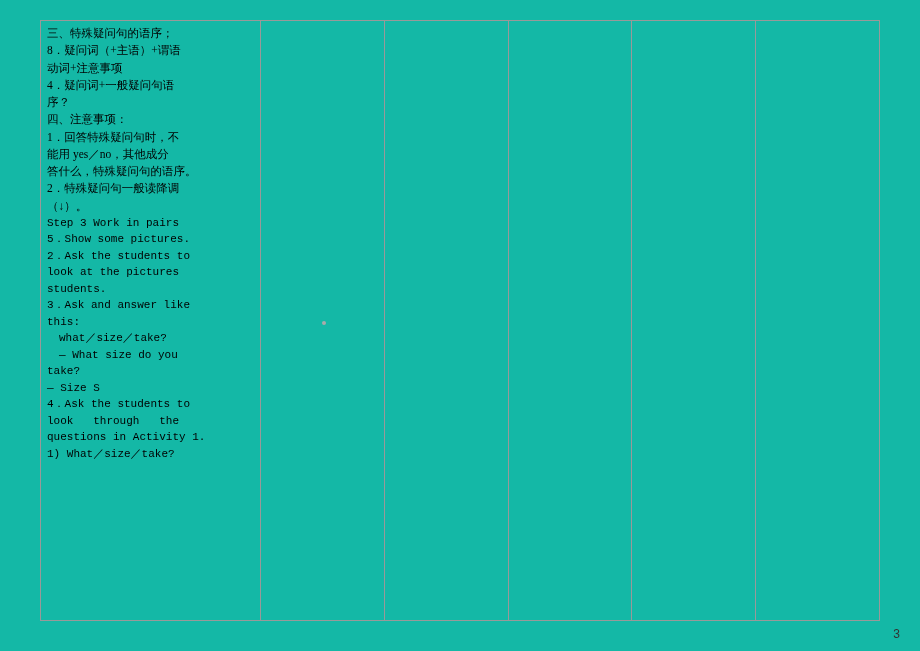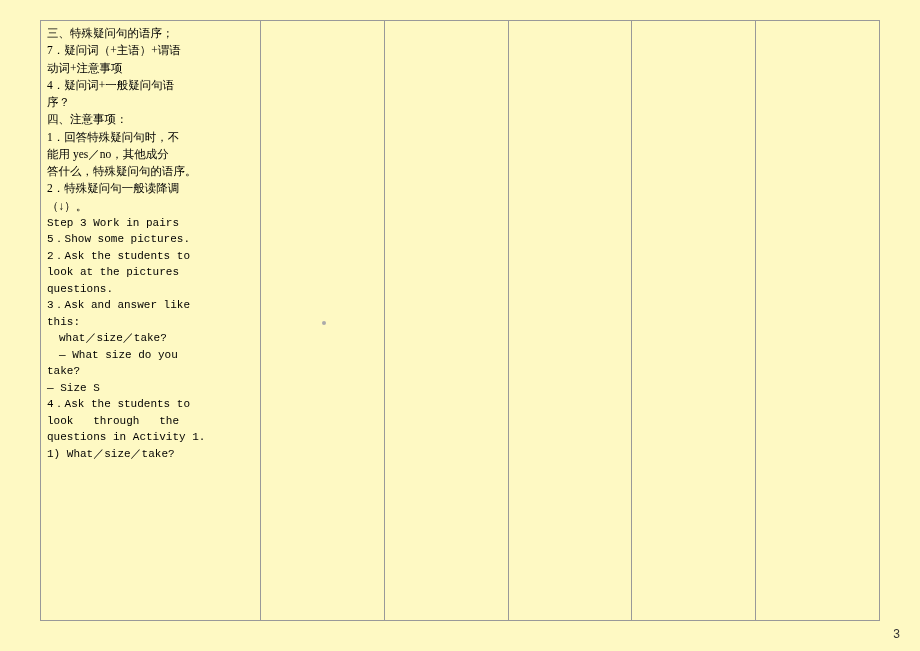--- a/index.html
+++ b/index.html
@@ -13,21 +13,21 @@
       display: flex;
       justify-content: center;
       align-items: center;
       min-height: 100vh;
       font-family: 'Courier New', monospace;
     }
 
     .page-container {
       width: 920px;
       height: 651px;
-      background: #fef9c3;
+      background: #14b8a6;
       position: relative;
       display: flex;
       flex-direction: column;
       padding: 20px 40px 30px 40px;
     }
 
     .main-table {
       width: 100%;
       flex: 1;
       border-collapse: collapse;
@@ -89,35 +89,35 @@
   </style>
 </head>
 <body>
 
 <div class="page-container">
   <table class="main-table">
     <tbody>
       <tr>
         <td class="content-cell">
           <div class="chinese-text">三、特殊疑问句的语序；</div>
-          <div class="chinese-text">7．疑问词（+主语）+谓语</div>
+          <div class="chinese-text">8．疑问词（+主语）+谓语</div>
           <div class="chinese-text">动词+注意事项</div>
           <div class="chinese-text">4．疑问词+一般疑问句语</div>
           <div class="chinese-text">序？</div>
           <div class="chinese-text">四、注意事项：</div>
           <div class="chinese-text">1．回答特殊疑问句时，不</div>
           <div class="chinese-text">能用 yes／no，其他成分</div>
           <div class="chinese-text">答什么，特殊疑问句的语序。</div>
           <div class="chinese-text">2．特殊疑问句一般读降调</div>
           <div class="chinese-text">（↓）。</div>
           <div class="bold-text">Step 3 Work in pairs</div>
           <div>5．Show some pictures.</div>
           <div>2．Ask the students to</div>
           <div>look at the pictures</div>
-          <div>questions.</div>
+          <div>students.</div>
           <div>3．Ask and answer like</div>
           <div>this:</div>
           <div class="indent">what／size／take?</div>
           <div class="indent">— What size do you</div>
           <div>take?</div>
           <div>— Size S</div>
           <div>4．Ask the students to</div>
           <div>look&nbsp;&nbsp;&nbsp;through&nbsp;&nbsp;&nbsp;the</div>
           <div>questions in Activity 1.</div>
           <div class="italic-text">1) What／size／take?</div>

